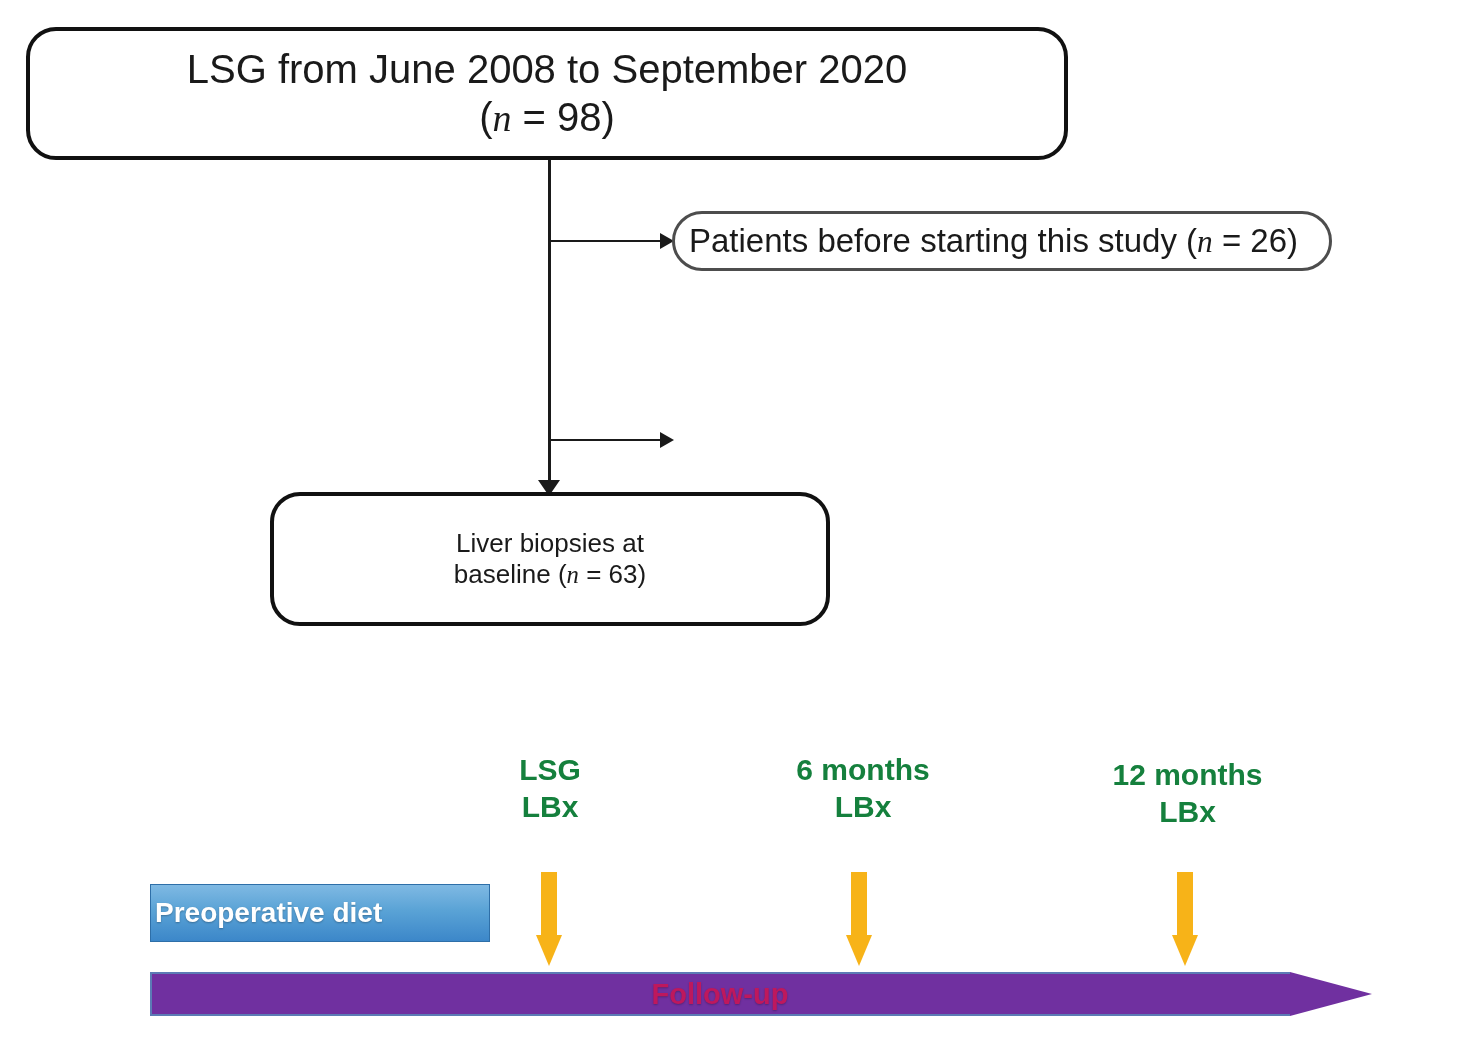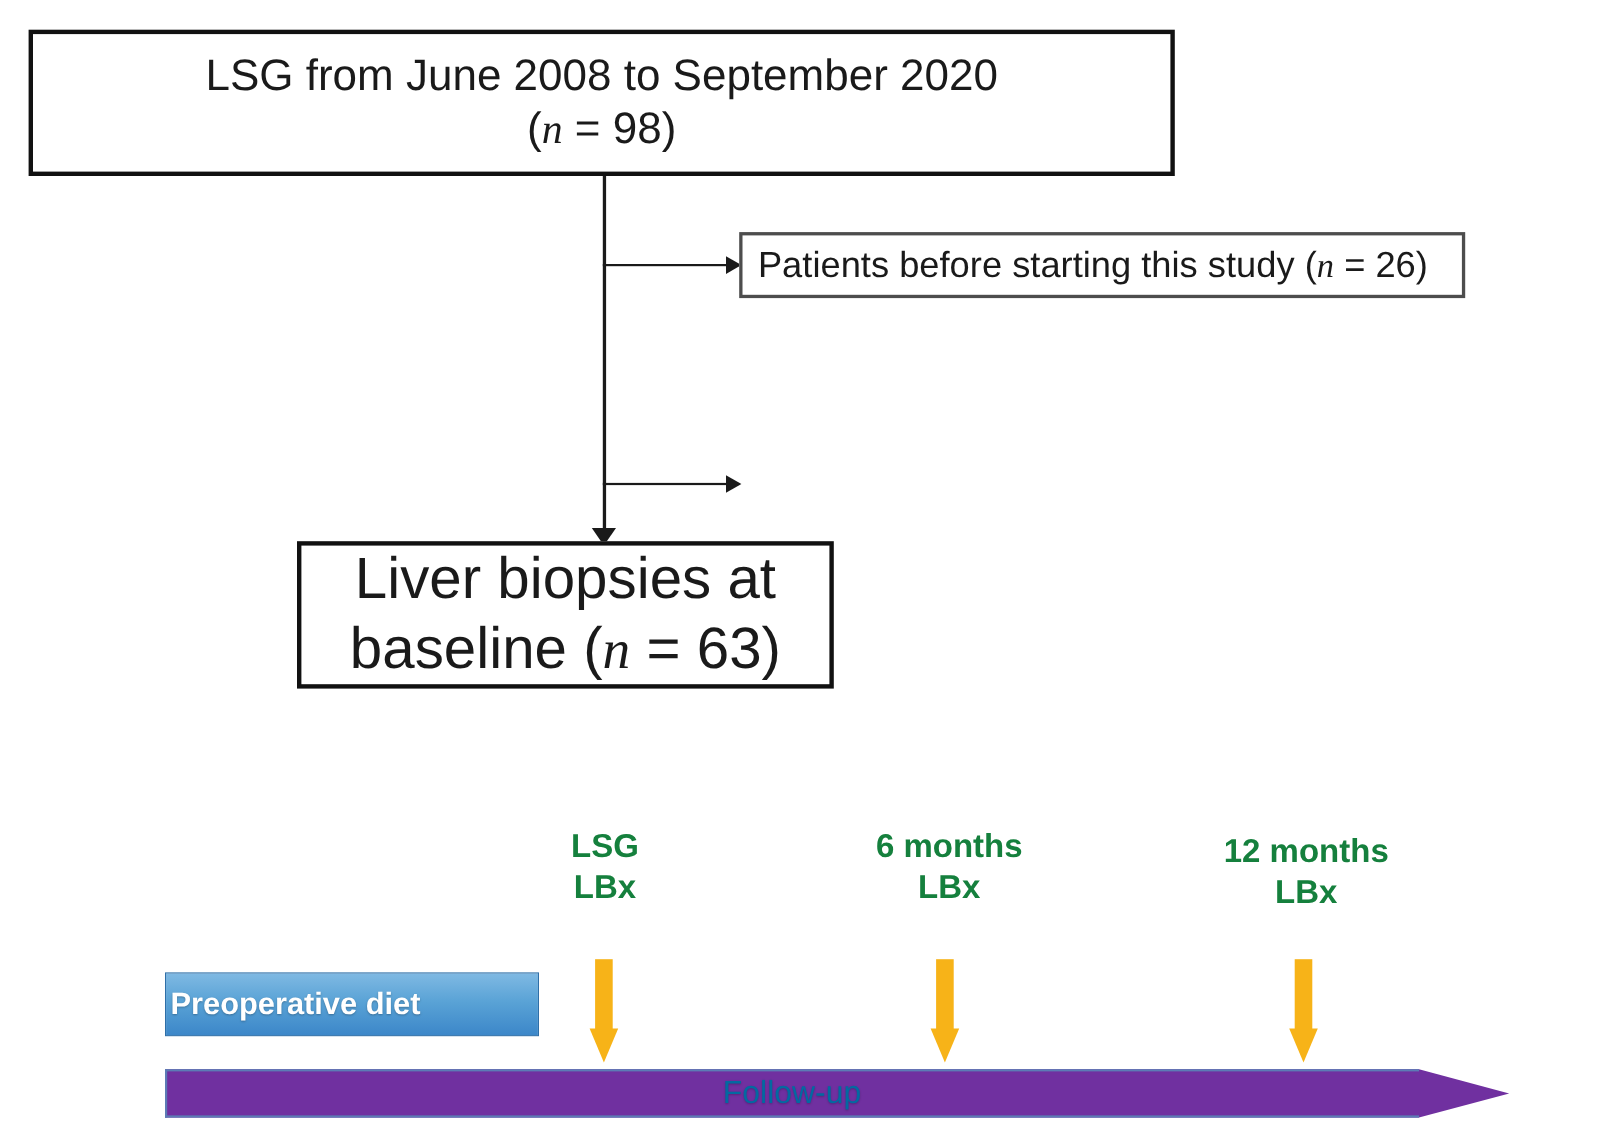--- a/index.html
+++ b/index.html
@@ -23,20 +23,21 @@
   .fc-box {
     position: absolute;
     box-sizing: border-box;
     background: #ffffff;
     display: flex;
     align-items: center;
     justify-content: center;
     text-align: center;
     color: #1a1a1a;
     line-height: 1.18;
+    border-radius: 30px;
   }
   .fc-box.heavy {
     border: 4px solid #111111;
   }
   .fc-box.light {
     border: 3px solid #4d4d4d;
   }
 
   #box-enrolled {
     left: 26px;
@@ -61,23 +62,23 @@
     width: 680px;
     height: 60px;
     font-size: 33px;
     justify-content: flex-start;
     padding-left: 14px;
     text-align: left;
   }
   #box-baseline {
     left: 270px;
     top: 492px;
-    width: 488px;
+    width: 560px;
     height: 134px;
-    font-size: 53px;
+    font-size: 26px;
   }
 
   .n-italic {
     font-style: italic;
     font-family: "Liberation Serif", serif;
     font-size: 0.95em;
   }
 
   
   .connector {
@@ -230,23 +231,23 @@
   }
   #followup-label {
     position: absolute;
     left: 0;
     top: 0;
     width: 1140px;
     height: 44px;
     display: flex;
     align-items: center;
     justify-content: center;
-    color: #0369a1;
+    color: #be185d;
     font-size: 29px;
-    font-weight: normal;
+    font-weight: bold;
     text-shadow: 0 1px 2px rgba(0,0,0,0.25);
   }
 </style>
 </head>
 <body>
 
 <div id="canvas">
 
   <div class="fc-box heavy" id="box-enrolled">
     <div>

